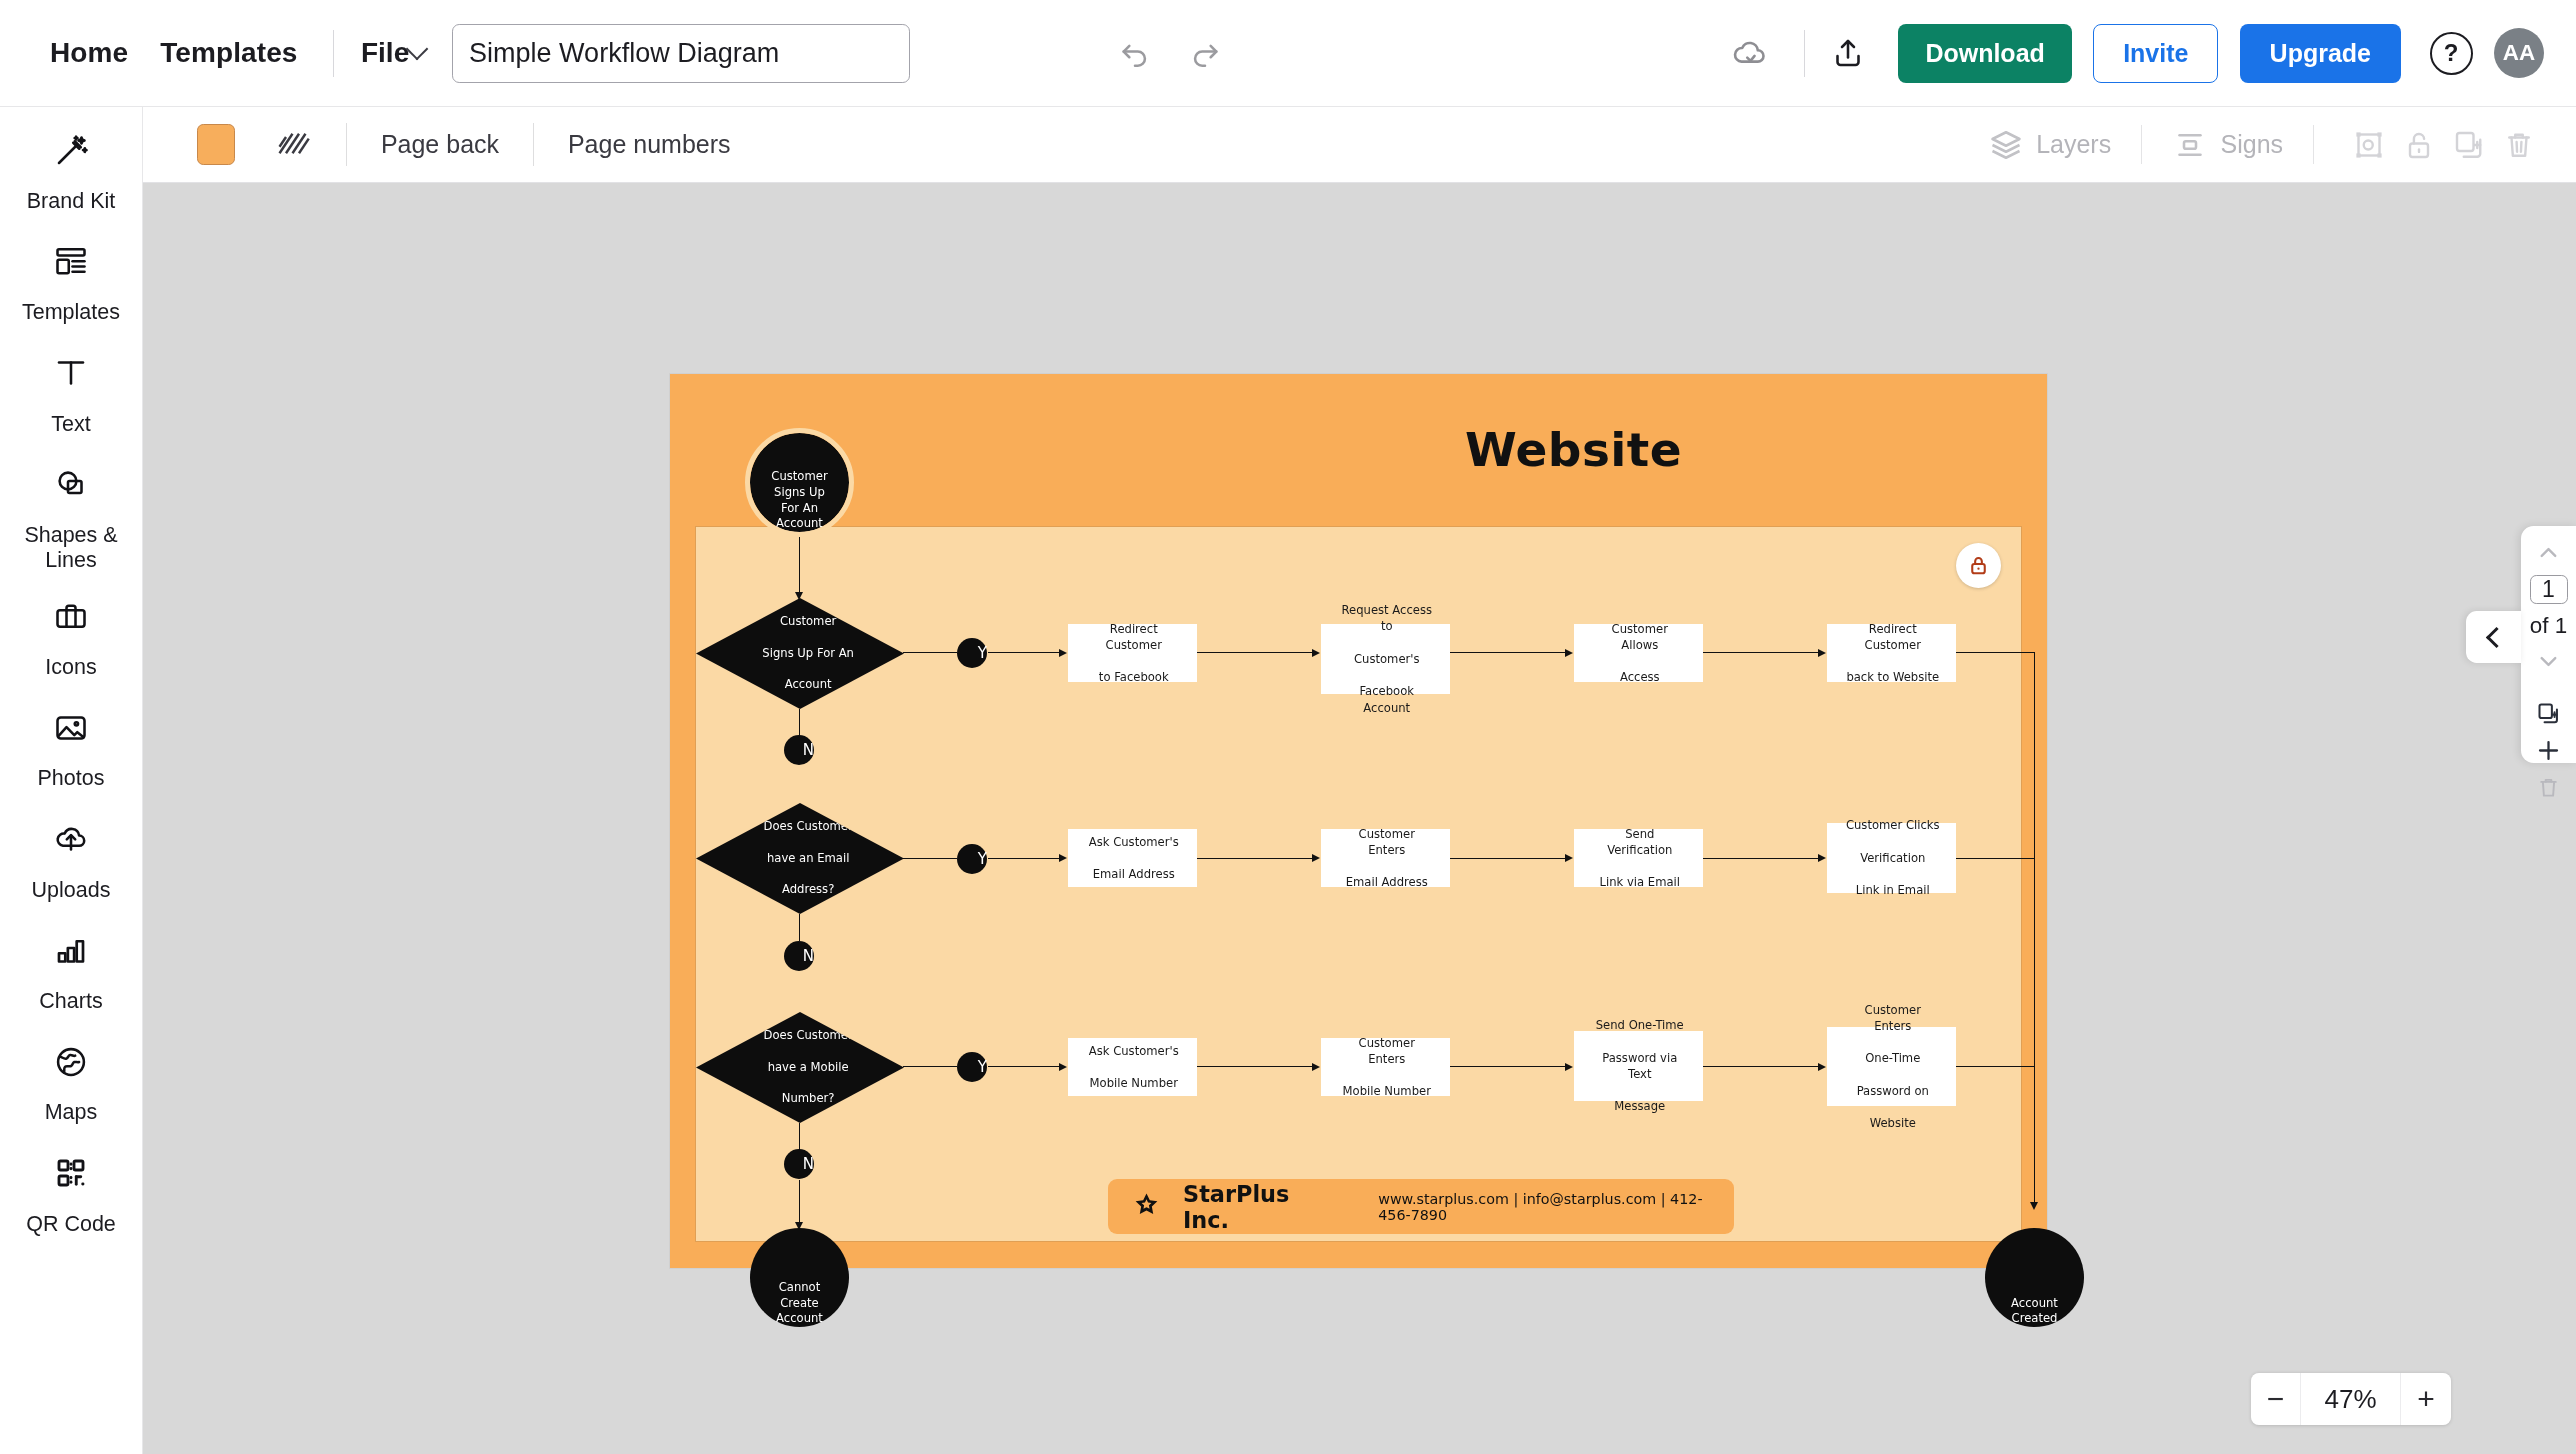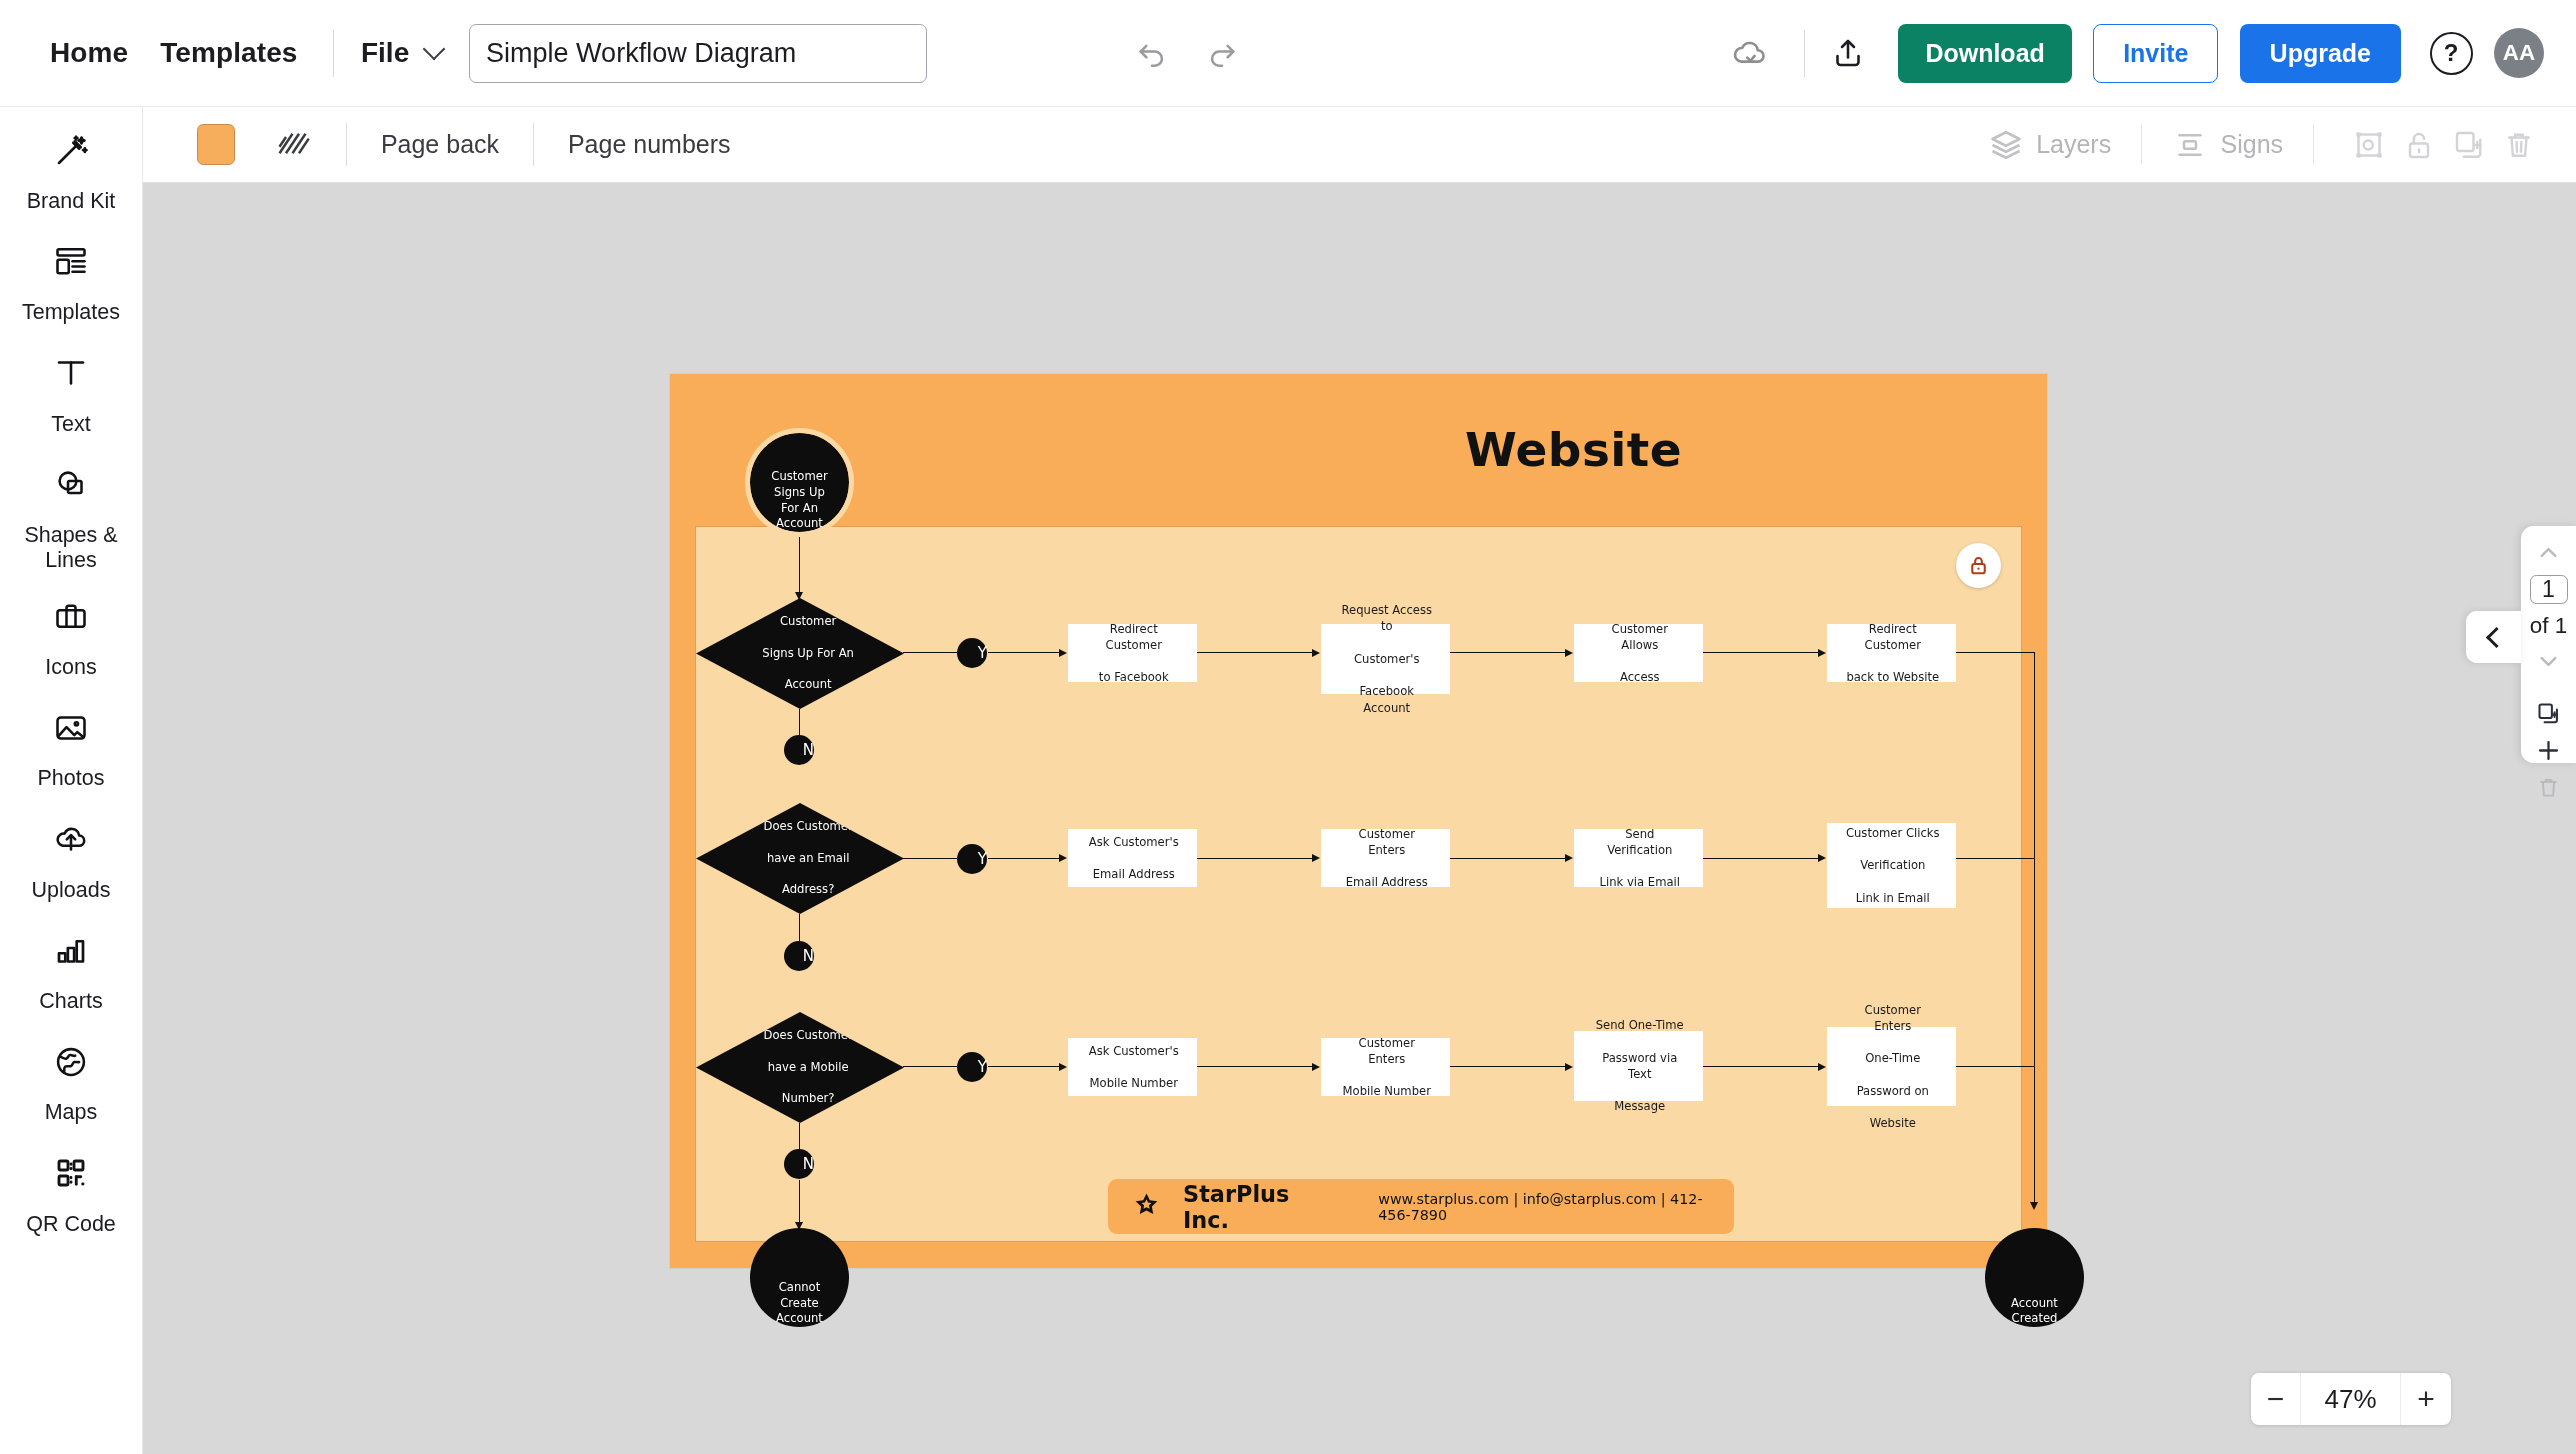--- a/index.html
+++ b/index.html
@@ -18,21 +18,21 @@
     border-bottom: 0.9px solid #e7e7e9;
     display: flex; align-items: center;
   }
   .nav-link {
     font-size: 28px; font-weight: 700; color: #1c1c21;
     padding: 0 16px; cursor: pointer; letter-spacing: 0.1px;
   }
   .nav-link.home { margin-left: 34px; }
   .vdiv { width: 0.9px; height: 47px; background: #d8d8dc; margin: 0 19.7px; }
   .file-menu {
-    display: flex; align-items: center; gap: 17px;
+    display: flex; align-items: center; gap: 0;
     font-size: 28px; font-weight: 600; color: #1c1c21; cursor: pointer;
     padding: 0 7.2px;
   }
   .chev-d {
     width: 16px; height: 16px;
     border-right: 2.7px solid #3b3b42; border-bottom: 2.7px solid #3b3b42;
     transform: rotate(45deg); margin-top: -7.2px;
   }
   .title-input {
     margin-left: 19.7px;
@@ -617,21 +617,21 @@
       <div class="arrowhead ah-right" style="left:895px; top:480px;"></div>
 
       <div class="node proc" style="left:904px; top:455px; width:129px; height:58px;">
         <span>
           <span>Send Verification</span><br><span>Link via Email</span>
         </span>
       </div>
       <div class="line" style="left:1033px; top:484px; width:121px; height:1.4px;"></div>
       <div class="arrowhead ah-right" style="left:1148px; top:480px;"></div>
 
-      <div class="node proc" style="left:1157px; top:449px; width:129px; height:85px;">
+      <div class="node proc" style="left:1157px; top:449px; width:129px; height:70px;">
         <span>
           <span>Customer Clicks</span><br><span>Verification</span><br><span>Link in Email</span>
         </span>
       </div>
       <div class="line" style="left:1286px; top:484px; width:79px; height:1.4px;"></div>
 
       <div class="node diamond" style="left:26px; top:638px; width:208px; height:111px;">
         <span>
           <span>Does Customer</span><br>
           <span>have a Mobile</span><br>

